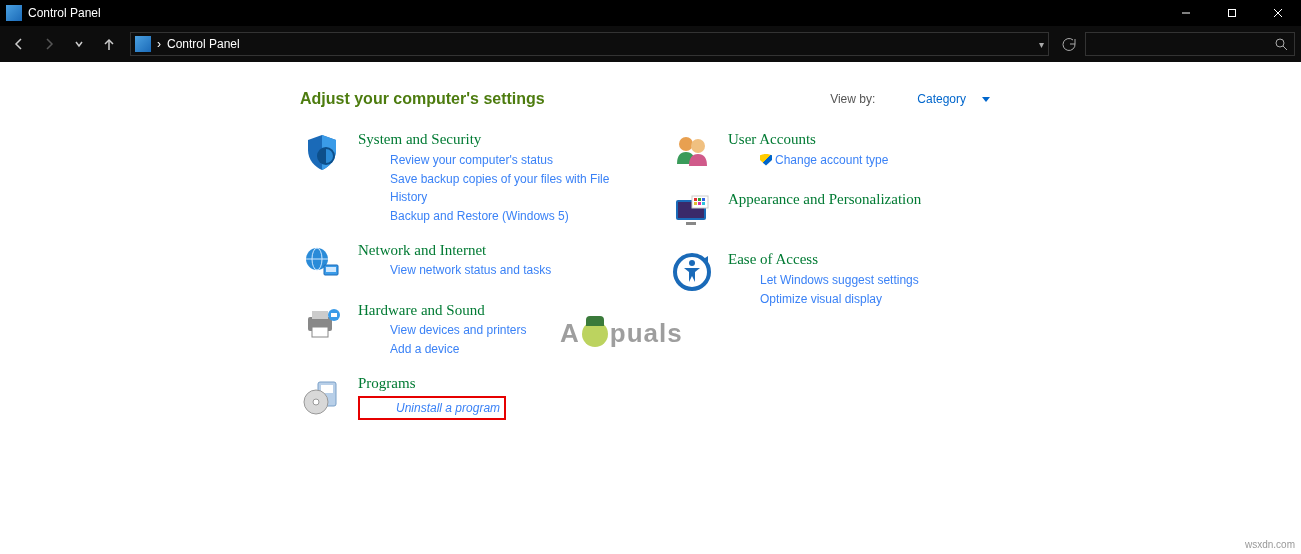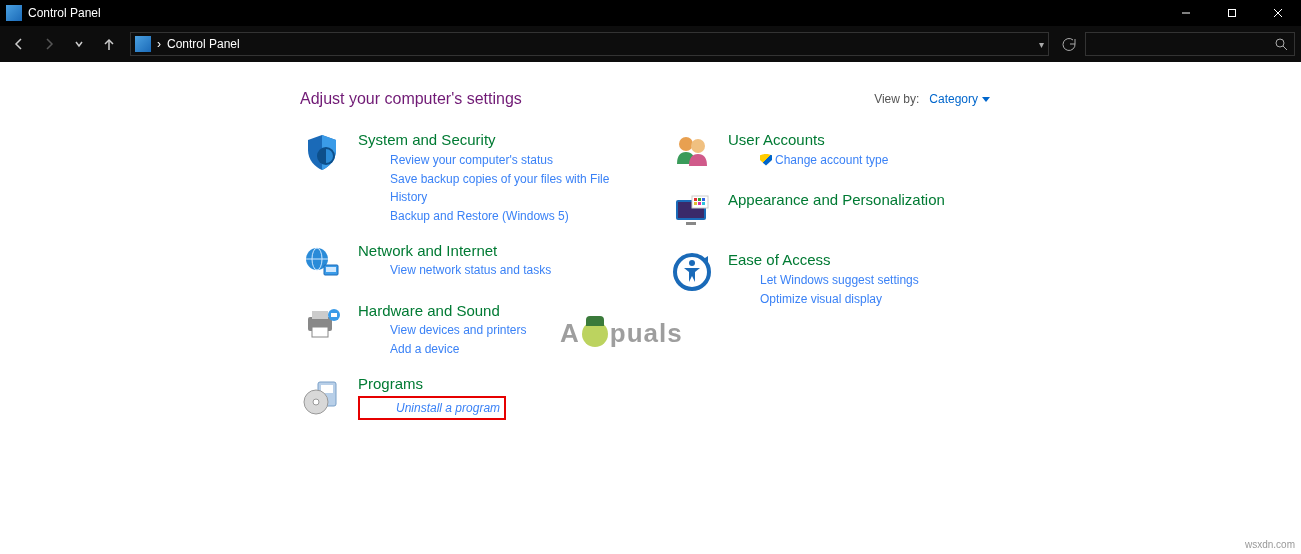--- a/index.html
+++ b/index.html
@@ -73,39 +73,39 @@
     background:#fff;
     height:calc(100% - 62px);
     position:relative;
   }
   .heading-row {
     display:flex;align-items:center;
     margin:0 0 22px 300px;
     width:690px;
   }
   .heading {
-    color:#701a75;
+    color:#4d7c0f;
     font-size:16px;
-    font-weight:400;
+    font-weight:700;
   }
   .viewby-wrap{margin-left:auto;display:flex;align-items:center;gap:10px;font-size:12px;}
   .viewby-label{color:#555;}
-  .viewby-link{color:#0066cc;display:flex;align-items:center;gap:4px;}
+  .viewby-link{color:#0066cc;display:flex;align-items:center;gap:16px;margin-left:32px;}
   .viewby-link svg{fill:#0066cc;}
 
   .columns {
     display:flex;
     gap:40px;
     margin-left:300px;
   }
   .col { width:330px; }
   .category { display:flex; gap:14px; margin-bottom:16px; }
   .cat-icon { width:44px; height:44px; flex:0 0 44px; display:flex;align-items:center;justify-content:center; }
   .cat-body { display:flex;flex-direction:column; gap:1px; }
-  .cat-title { color:#007a33; font-size:15px; font-weight:400; line-height:1.3;cursor:pointer; }
+  .cat-title { color:#007a33; font-size:15px; font-weight:400; line-height:1.3;cursor:pointer;font-family:Liberation Serif, serif; }
   .cat-link { color:#3b82f6; font-size:12px; line-height:1.5; cursor:pointer;margin-left:32px;}
   .cat-link.shielded::before{
     content:"";
     display:inline-block;width:12px;height:12px;margin-right:3px;
     background:linear-gradient(135deg,#ffcc00 50%,#0066cc 50%);
     clip-path: polygon(50% 0, 100% 15%, 100% 55%, 50% 100%, 0 55%, 0 15%);
     vertical-align:-2px;
   }
   .highlight-box {
     border:2px solid #e60000;

